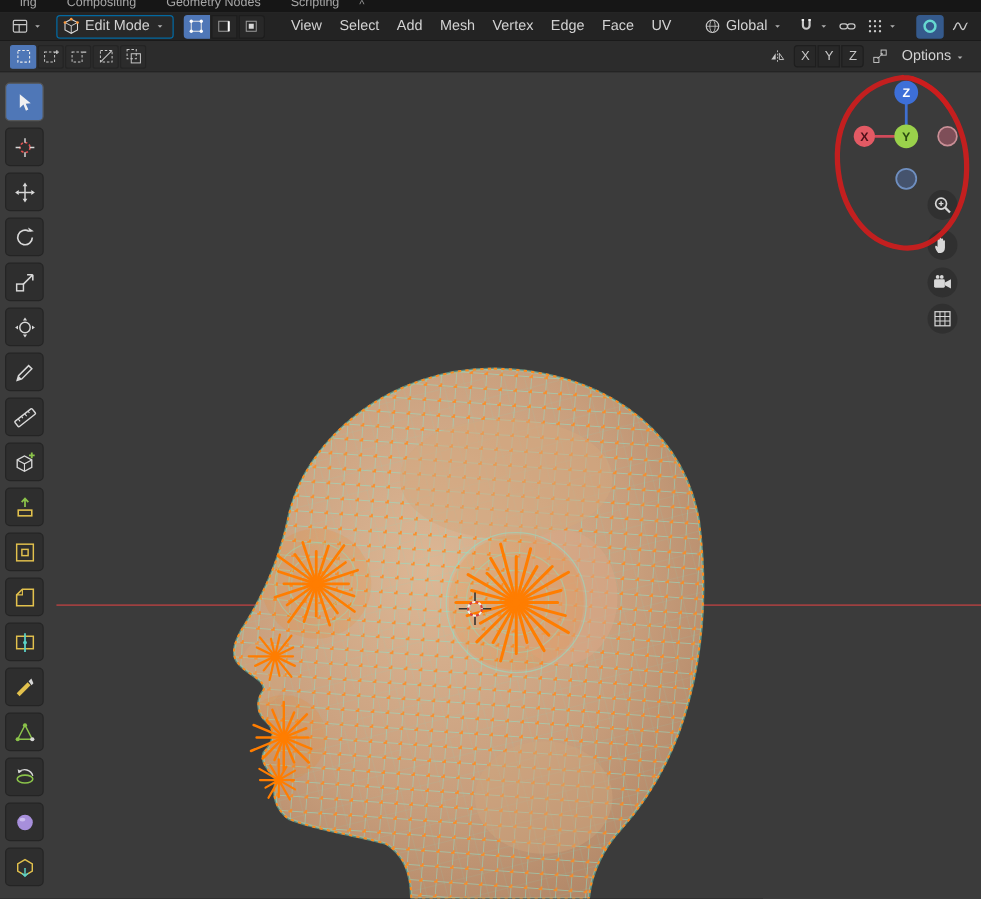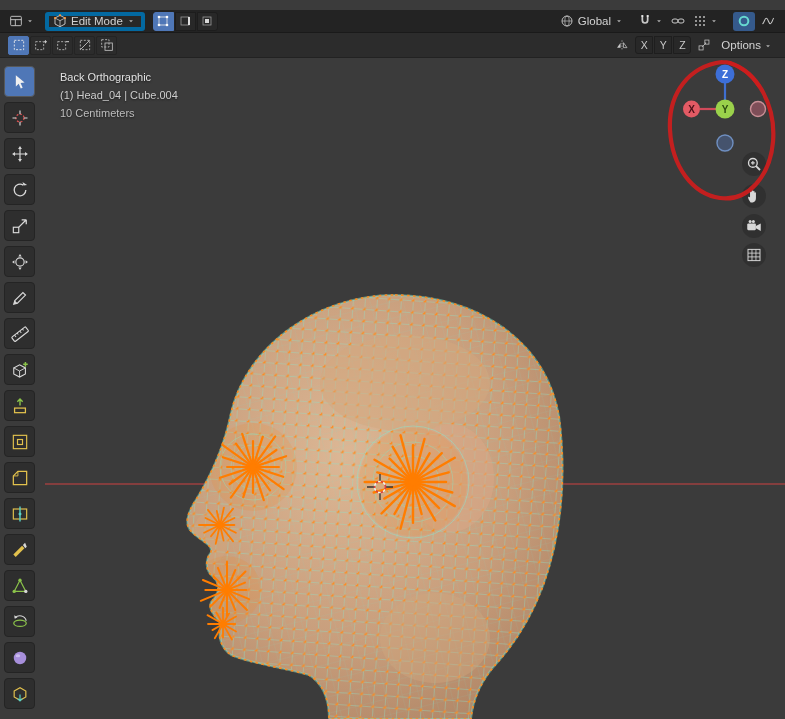--- a/index.html
+++ b/index.html
@@ -14,21 +14,21 @@
     background:#161616; overflow:hidden; display:flex; align-items:flex-start; }
   .ws-tabs { display:flex; gap:4px; margin-top:-3px; padding-left:6px; }
   .ws-tab { font-size:10px; color:#a8a8a8; padding:0 10px; white-space:nowrap; }
   .ws-caret { font-size:9px; color:#9a9a9a; margin-top:-2px; margin-left:6px; }
   
   .row1 { position:absolute; top:10px; left:0; right:0; height:23px;
     background:#232323; border-bottom:1px solid #1a1a1a;
     display:flex; align-items:center; padding:0 6px; }
   .hbtn { display:flex; align-items:center; gap:1px; padding:1px 2px; border-radius:3px; }
   .dropdown { display:flex; align-items:center; gap:3px; background:#282828;
-    border:4px solid #0369a1; border-radius:3px; padding:1px 5px 1px 3px;
+    border:1px solid #0369a1; border-radius:3px; padding:1px 5px 1px 3px;
     margin-left:8px; height:19px; }
   .dropdown.flat { background:transparent; border-color:transparent; }
   .i16 { width:16px; height:16px; display:inline-block; }
   .i10 { width:10px; height:10px; display:inline-block; }
   .i18 { width:18px; height:18px; display:inline-block; }
   .i20 { width:20px; height:20px; display:inline-block; }
   .selmodes { display:flex; gap:1px; margin-left:8px; }
   .smbtn { width:21px; height:19px; background:#282828; border:1px solid #1d1d1d;
     display:flex; align-items:center; justify-content:center; }
   .smbtn:first-child { border-radius:3px 0 0 3px; }
@@ -76,20 +76,29 @@
     background:rgba(35,35,35,.45); display:flex; align-items:center; justify-content:center; }
   .nav-btn .i18 { width:18px; height:18px; }
   .annotation { position:absolute; left:630px; top:0px; width:155px; height:165px;
     pointer-events:none; z-index:30; }
 </style>
 </head>
 <body>
 
 <div class="app">
 
+  <div class="ws-strip">
+    <div class="ws-tabs">
+        <span class="ws-tab">ing</span>
+        <span class="ws-tab">Compositing</span>
+        <span class="ws-tab">Geometry Nodes</span>
+        <span class="ws-tab">Scripting</span>
+      </div>
+    <span class="ws-caret">^</span>
+  </div>
 
   <div class="row1">
     <div class="hbtn">
       <span class="i16"><svg viewBox="0 0 24 24" width="100%" height="100%">
             <rect x="4" y="5" width="16" height="14" rx="1.5" fill="none" stroke="#c8c8c8" stroke-width="1.4"></rect>
             <path d="M4 10h16M11 10v9" stroke="#c8c8c8" stroke-width="1.4" fill="none"></path>
           </svg></span>
       <span class="i10"><svg viewBox="0 0 24 24" width="100%" height="100%">
             <path d="M7.5 10l4.5 5 4.5-5z" fill="#b0b0b0"></path>
           </svg></span>
@@ -123,20 +132,30 @@
               <path d="M18 6v12" stroke="#fff" stroke-width="2.4"></path>
             </svg></span>
         </div>
         <div class="smbtn">
           <span class="i16"><svg viewBox="0 0 24 24" width="100%" height="100%">
               <rect x="6" y="6" width="12" height="12" fill="none" stroke="#9a9a9a" stroke-width="1.2"></rect>
               <rect x="9" y="9" width="6" height="6" fill="#d8d8d8"></rect>
             </svg></span>
         </div>
       </div>
+    <nav class="menus">
+        <span class="menu-item">View</span>
+        <span class="menu-item">Select</span>
+        <span class="menu-item">Add</span>
+        <span class="menu-item">Mesh</span>
+        <span class="menu-item">Vertex</span>
+        <span class="menu-item">Edge</span>
+        <span class="menu-item">Face</span>
+        <span class="menu-item">UV</span>
+      </nav>
     <div class="right-cluster">
       <div class="dropdown flat">
         <span class="i16"><svg viewBox="0 0 24 24" width="100%" height="100%">
               <circle cx="12" cy="12" r="7.5" fill="none" stroke="#c8c8c8" stroke-width="1.4"></circle>
               <ellipse cx="12" cy="12" rx="3.2" ry="7.5" fill="none" stroke="#c8c8c8" stroke-width="1"></ellipse>
               <path d="M4.5 12h15" stroke="#c8c8c8" stroke-width="1"></path>
             </svg></span>
         <span>Global</span>
         <span class="i10"><svg viewBox="0 0 24 24" width="100%" height="100%">
               <path d="M7.5 10l4.5 5 4.5-5z" fill="#b0b0b0"></path>
@@ -536,25 +555,20 @@
             </svg></span>
         </div>
         <div class="tool">
           <span class="i20"><svg viewBox="0 0 24 24" width="100%" height="100%">
               <path d="M5 8.5l7-4 7 4v7l-7 4-7-4z" fill="none" stroke="#e2c14d" stroke-width="1.4"></path>
               <path d="M12 12.5V20M9.2 17.5L12 20.3l2.8-2.8" fill="none" stroke="#5ad2c8" stroke-width="1.4"></path>
             </svg></span>
         </div>
       </div>
 
-    <div class="overlay-text">
-      <div class="l1">Back Orthographic</div>
-      <div class="l2">(1) Head_04 | Cube.004</div>
-      <div class="l3">10 Centimeters</div>
-    </div>
 
     <div class="gizmo">
       <svg viewBox="0 0 94 94" width="94" height="94">
         <line x1="47" y1="21" x2="47" y2="38" stroke="#3f6fd0" stroke-width="2.2"></line>
         <line x1="22" y1="47" x2="38" y2="47" stroke="#d04a5a" stroke-width="2.2"></line>
         <circle cx="80" cy="47" r="7.5" fill="#7e4e58" stroke="#c98f96" stroke-width="1.4"></circle>
         <circle cx="47" cy="81" r="8" fill="#45536d" stroke="#6f8fc0" stroke-width="1.4"></circle>
         <circle cx="47" cy="12" r="9.5" fill="#3d6fd8"></circle>
         <text x="47" y="15.5" text-anchor="middle" fill="#ffffff">Z</text>
         <circle cx="13.5" cy="47" r="8.5" fill="#e35a64"></circle>

